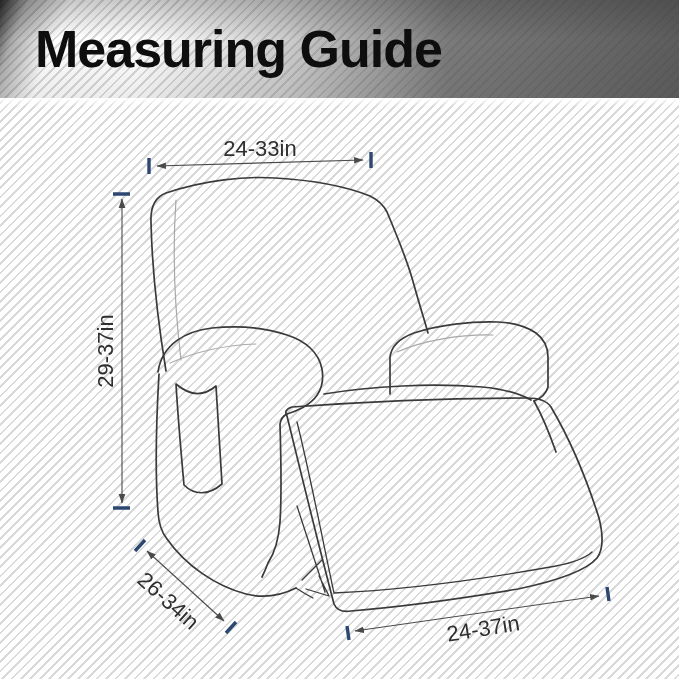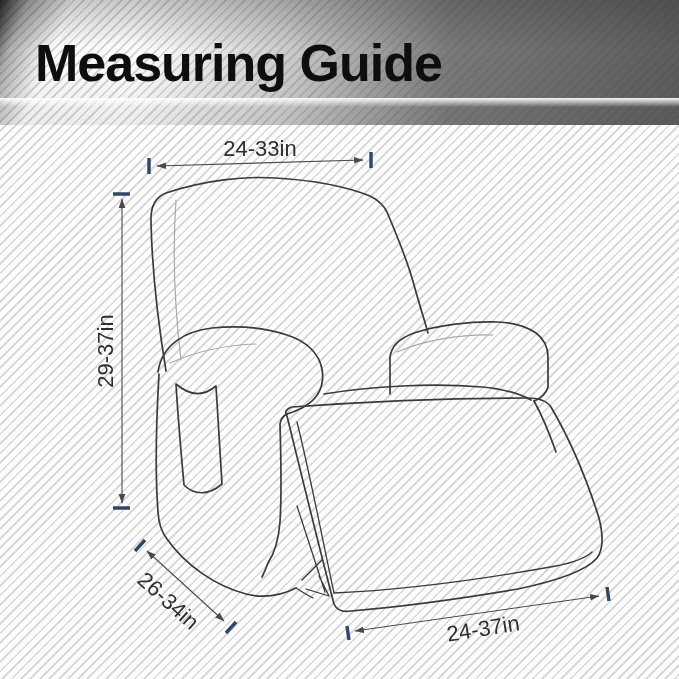--- a/index.html
+++ b/index.html
@@ -17,21 +17,21 @@
   html,body{width:679px;height:679px;overflow:hidden;}
   body{
     position:relative;
     font-family:"Liberation Sans", sans-serif;
     background-color:var(--background);
     background-image:repeating-linear-gradient(135deg,
       #ffffff 0px, #ffffff 4.8px,
       var(--stripe) 4.8px, var(--stripe) 6.7px);
   }
   .banner{
-    position:absolute; top:0; left:0; width:679px; height:125px;
+    position:absolute; top:0; left:0; width:679px; height:98px;
     display:flex; align-items:center;
     padding-left:35px;
     background:
       linear-gradient(to bottom, rgba(40,40,40,0.25) 0%, rgba(255,255,255,0) 40%, rgba(70,70,70,0.10) 100%),
       linear-gradient(112deg, rgba(15,15,15,0.92) 0%, rgba(20,20,20,0.35) 4%, rgba(20,20,20,0) 10%),
       linear-gradient(to right, rgba(130,130,130,0) 20%, rgba(115,115,115,0.35) 42%, rgba(85,85,85,0.78) 66%, rgba(70,70,70,0.88) 100%);
   }
   .banner::after{
     content:""; position:absolute; left:0; right:0; top:98px; height:9px;
     background:linear-gradient(to bottom, rgba(255,255,255,0.95), rgba(255,255,255,0));

